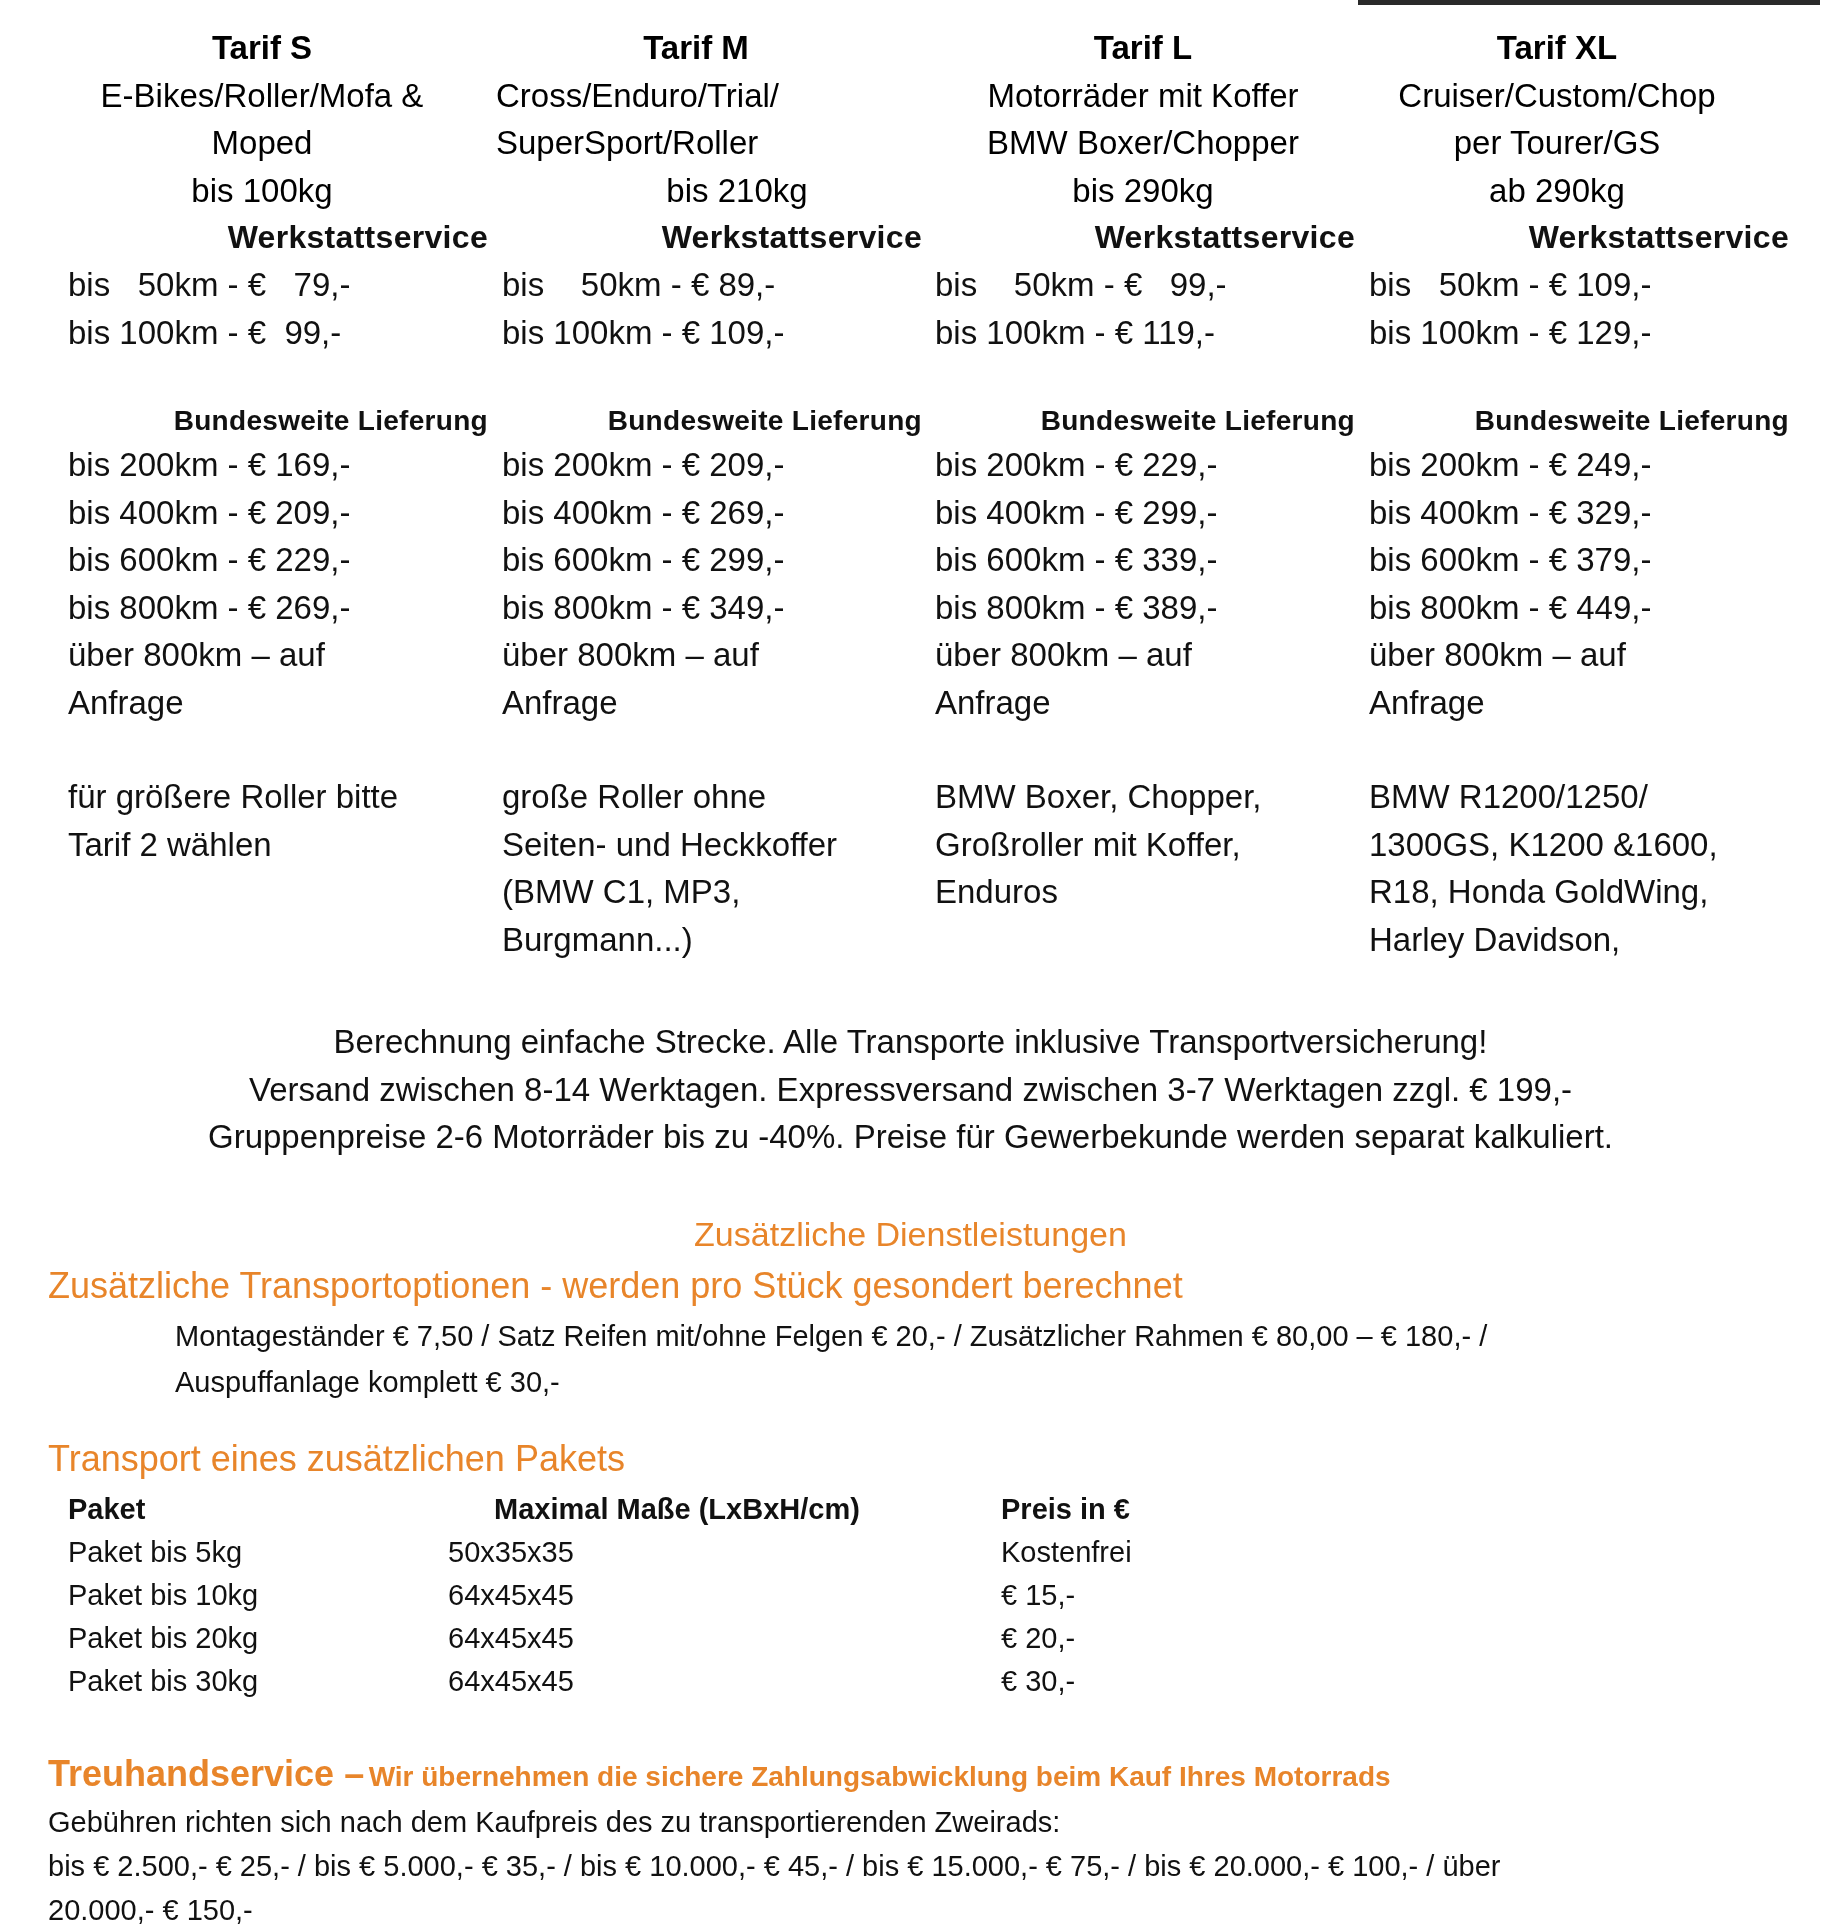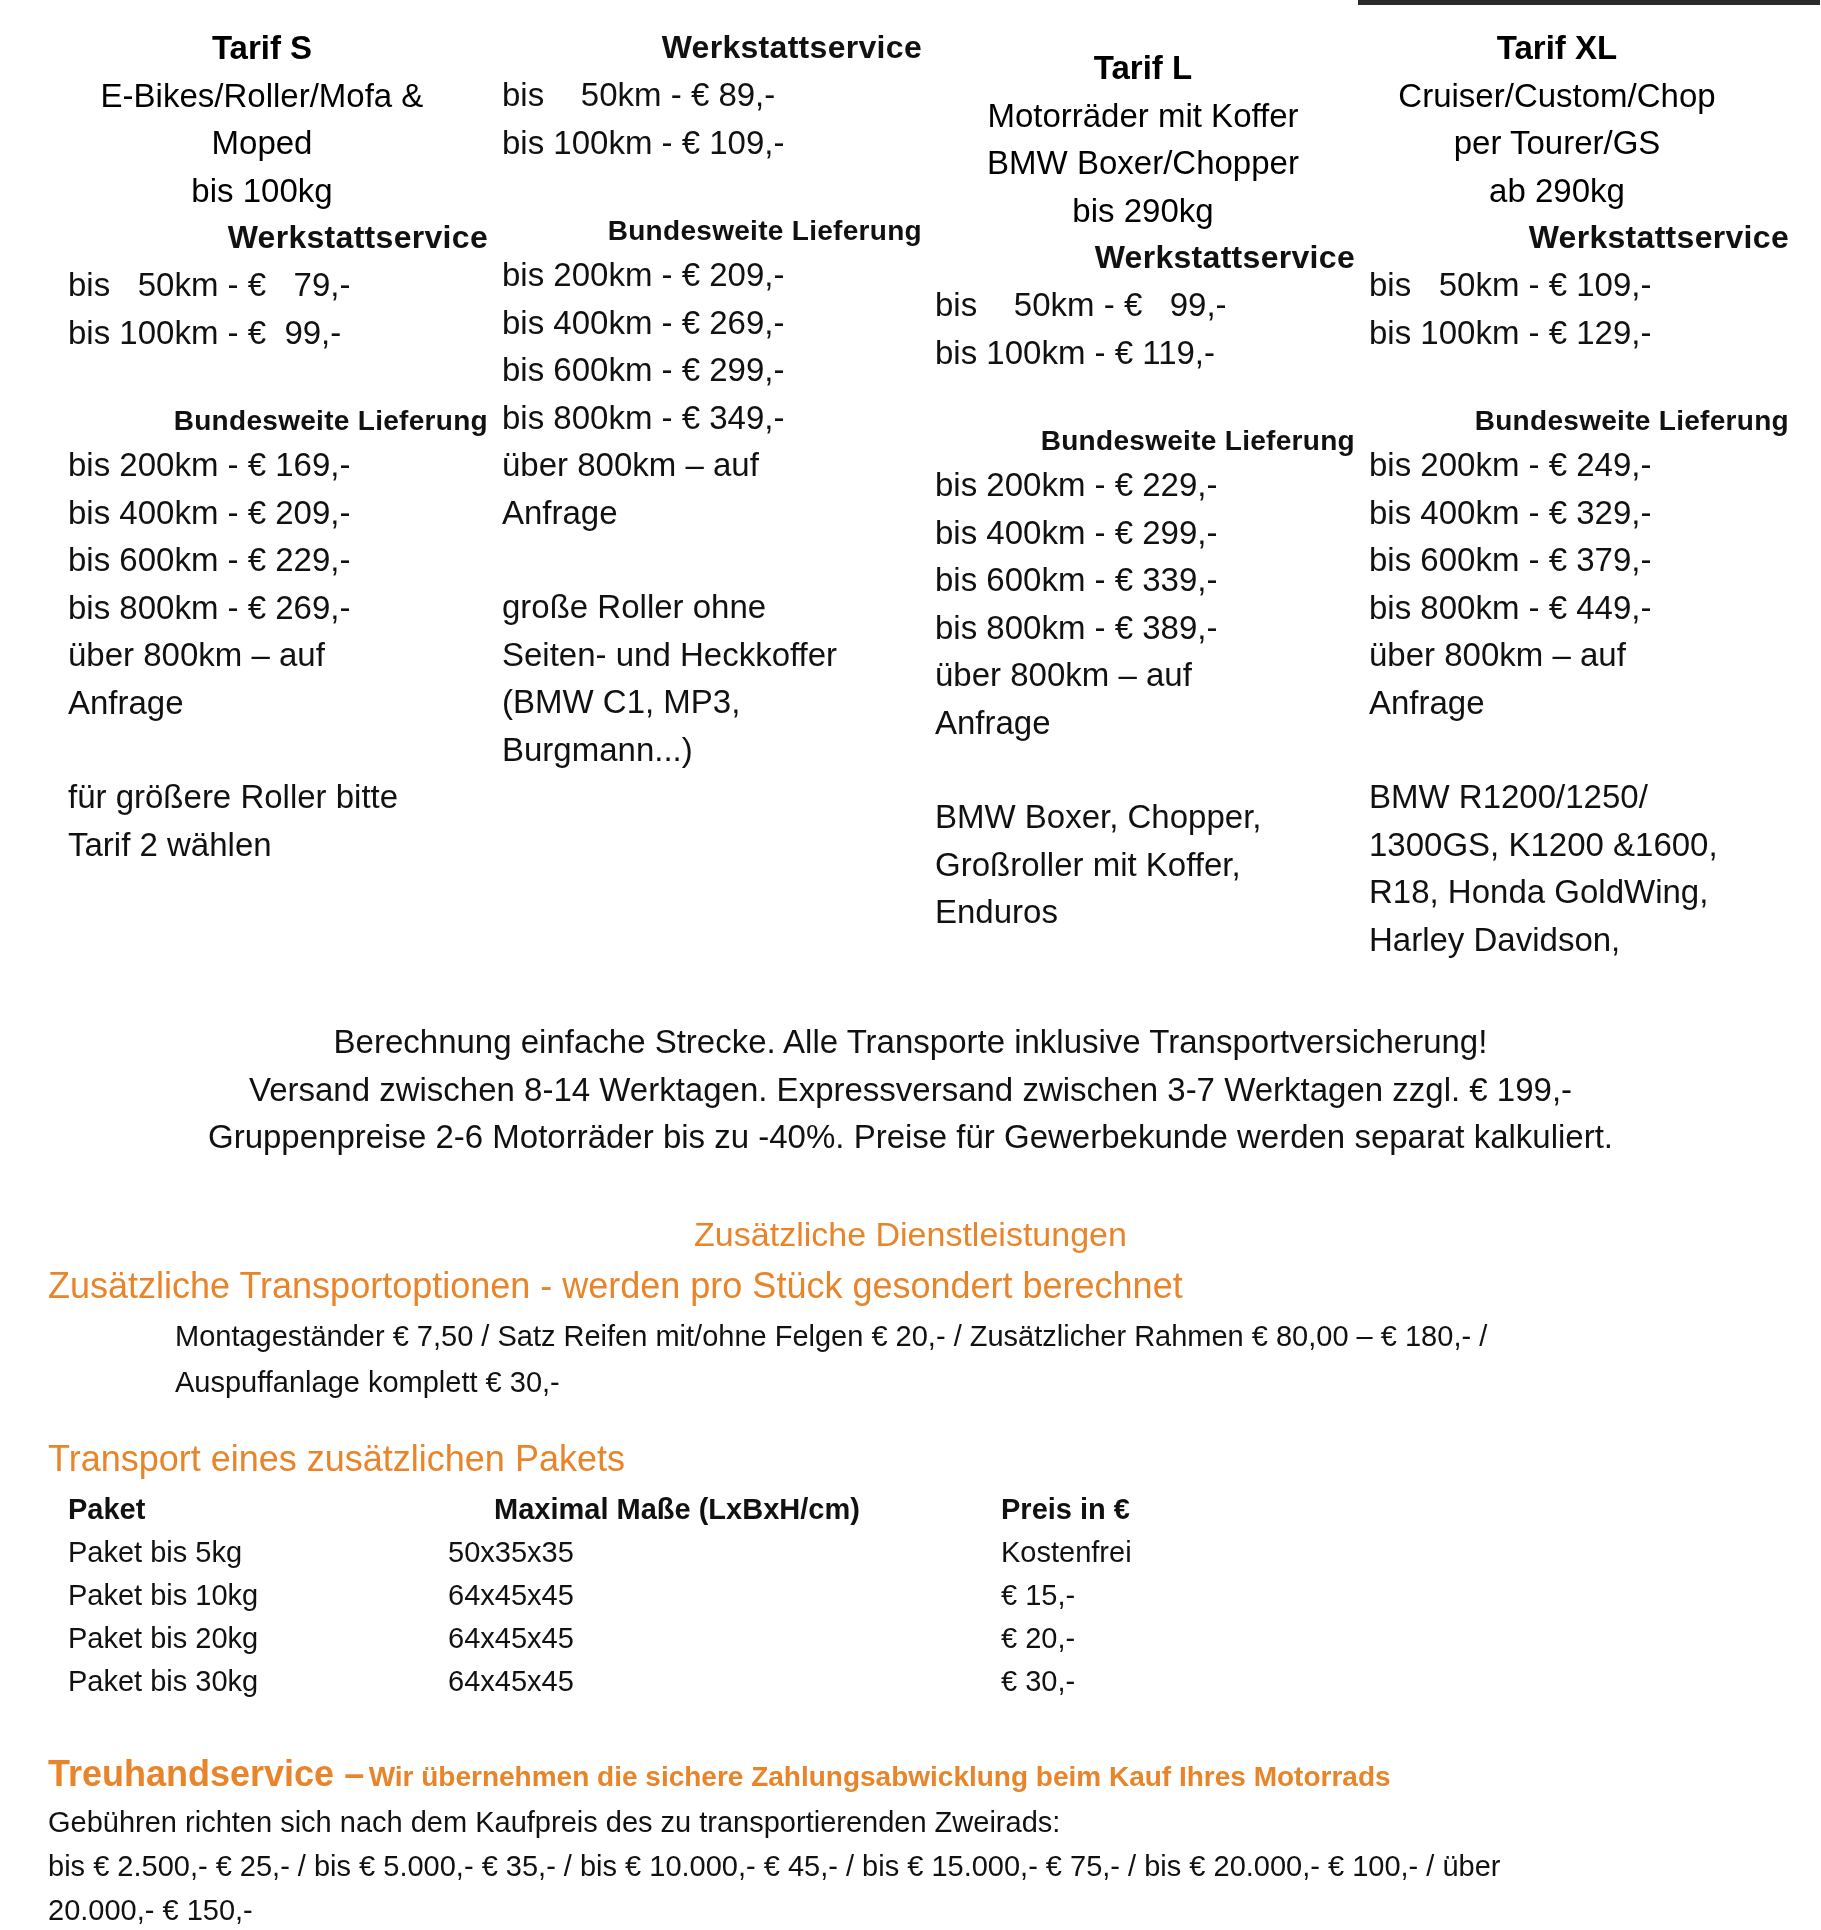--- a/index.html
+++ b/index.html
@@ -12,21 +12,21 @@
     .topbar {
       position: absolute; left: 1358px; top: 0; width: 462px; height: 5px;
       background: #2a2a2a;
     }
 
     
     .tariffs { position: absolute; left: 0; top: 24px; width: 1821px; height: 960px; }
     .col { position: absolute; top: 0; width: 420px; }
     .col-0 { left: 68px; }
     .col-1 { left: 502px; }
-    .col-2 { left: 935px; margin-top: 20px; }
+    .col-2 { left: 935px; }
     .col-3 { left: 1369px; }
     .col-head { text-align: center; color: #000000; font-size: 33px; line-height: 47.5px; }
     .col-0 .col-head { width: 396px; margin-left: -4px; }
     .col-1 .col-head { width: 400px; margin-left: -6px; }
     .col-2 .col-head { width: 400px; margin-left: 8px; }
     .col-3 .col-head { width: 400px; margin-left: -12px; }
     .col-title { font-weight: bold; }
     .col-1 .col-head .head-sub { text-align: left; }
     .col-1 .col-head .head-weight { padding-left: 82px; }
     .sec-title { font-weight: bold; font-size: 32px; line-height: 47px; letter-spacing: 0.3px; text-align: right; }
@@ -79,20 +79,26 @@
     <div class="line">bis 600km - € 229,-</div>
     <div class="line">bis 800km - € 269,-</div>
     <div class="line">über 800km – auf</div>
     <div class="line">Anfrage</div>
     <div class="spacer-b"></div>
     <div class="line">für größere Roller bitte</div>
     <div class="line">Tarif 2 wählen</div>
   </div>
 
   <div class="col col-1">
+    <div class="col-head">
+      <div class="col-title">Tarif M</div>
+      <div class="head-sub">Cross/Enduro/Trial/</div>
+      <div class="head-sub">SuperSport/Roller</div>
+      <div class="head-weight">bis 210kg</div>
+    </div>
     <div class="sec-title">Werkstattservice</div>
     <div class="line">bis    50km - € 89,-</div>
     <div class="line">bis 100km - € 109,-</div>
     <div class="spacer-a"></div>
     <div class="sec-title small">Bundesweite Lieferung</div>
     <div class="line">bis 200km - € 209,-</div>
     <div class="line">bis 400km - € 269,-</div>
     <div class="line">bis 600km - € 299,-</div>
     <div class="line">bis 800km - € 349,-</div>
     <div class="line">über 800km – auf</div>

